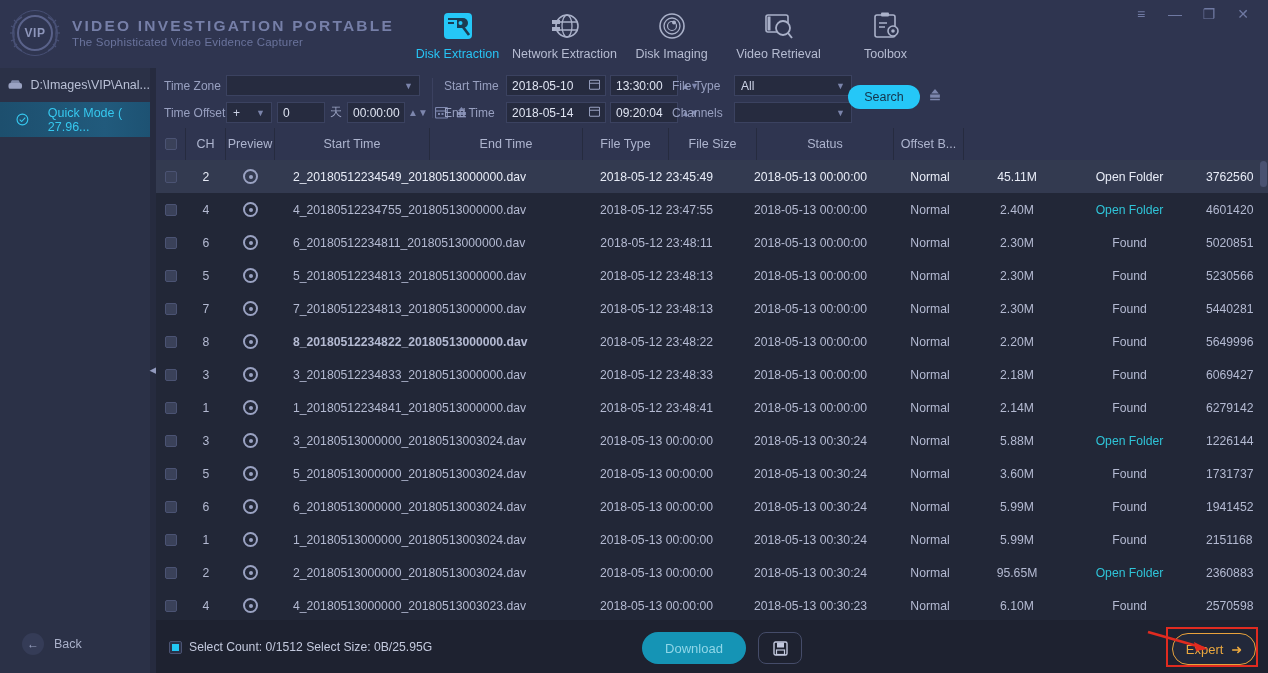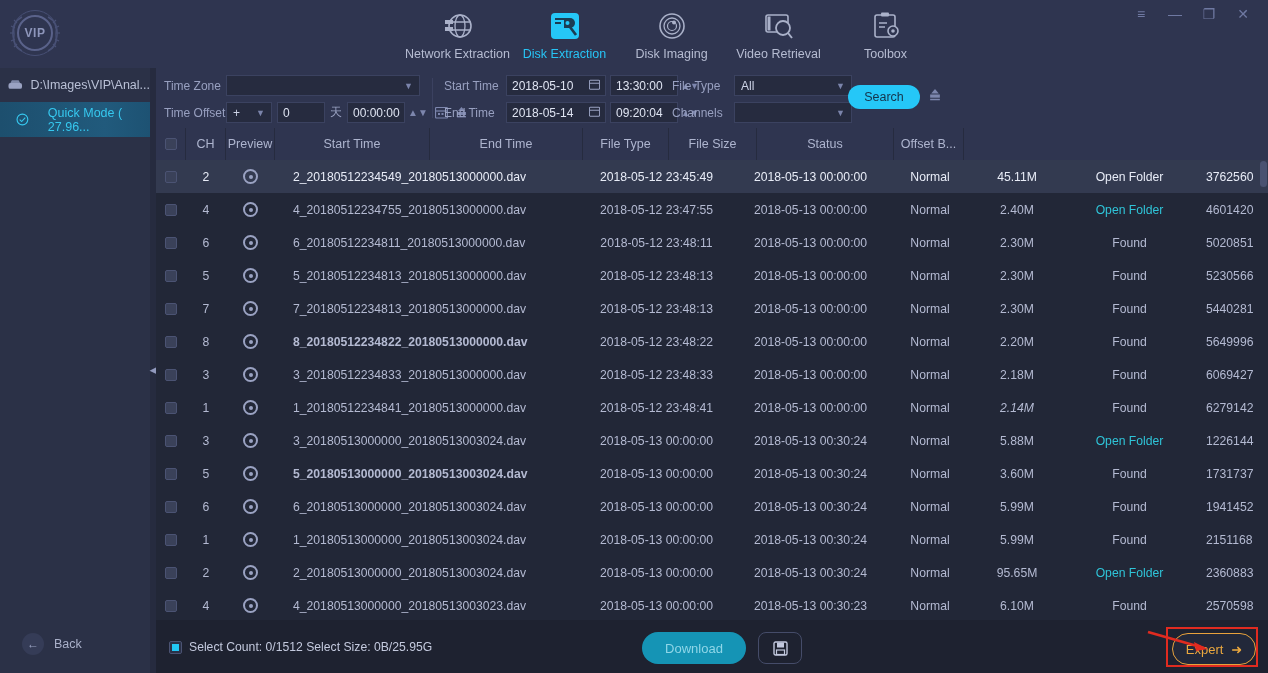--- a/index.html
+++ b/index.html
@@ -221,49 +221,53 @@
             <path d="M47 14 l4 -2"></path>
               <path d="M48 19 l4 0"></path>
               <path d="M47 25 l4 2"></path>
             <path d="M45 9 l3 -3"></path>
               <path d="M45 30 l3 3"></path>
           </g>
         </svg>
         <div class="logo-circle-outer"></div>
         <div class="logo-circle">VIP</div>
       </div>
+      <div class="logo-text">
+        <div class="logo-title">VIDEO INVESTIGATION PORTABLE</div>
+        <div class="logo-sub">The Sophisticated Video Evidence Capturer</div>
+      </div>
     </div>
 
     <div class="navtabs">
-
-      <div class="navtab">
-        <div class="tabicon">
-          <svg width="34" height="30" viewBox="0 0 34 30">
-            <circle cx="19" cy="15" r="11" fill="none" stroke="#aab1c9" stroke-width="1.6"></circle>
-            <ellipse cx="19" cy="15" rx="5" ry="11" fill="none" stroke="#aab1c9" stroke-width="1.3"></ellipse>
-            <path d="M8.5 11 h21 M8.5 19 h21" stroke="#aab1c9" stroke-width="1.3"></path>
-            <path d="M4 9 h8 v4 h-8 z" fill="#aab1c9"></path>
-            <path d="M4 16 h8 v4 h-8 z" fill="#aab1c9"></path>
-          </svg>
-        </div>
-        <div class="tablabel">Network Extraction</div>
-      </div>
 
       <div class="navtab active">
         <div class="tabicon">
           <svg width="34" height="30" viewBox="0 0 34 30">
             <rect x="3" y="2" width="28" height="26" rx="4" fill="#25c7f7"></rect>
             <rect x="7" y="7" width="9" height="2" fill="#1b3c52"></rect>
             <rect x="7" y="11" width="6" height="2" fill="#1b3c52"></rect>
             <path d="M16 7 h6 a5 5 0 0 1 0 10 h-6 z" fill="#1b3c52"></path>
             <circle cx="19.5" cy="12" r="2" fill="#25c7f7"></circle>
             <path d="M22 16 l6 8" stroke="#1b3c52" stroke-width="2.6" fill="none"></path>
           </svg>
         </div>
         <div class="tablabel">Disk Extraction</div>
+      </div>
+
+      <div class="navtab">
+        <div class="tabicon">
+          <svg width="34" height="30" viewBox="0 0 34 30">
+            <circle cx="19" cy="15" r="11" fill="none" stroke="#aab1c9" stroke-width="1.6"></circle>
+            <ellipse cx="19" cy="15" rx="5" ry="11" fill="none" stroke="#aab1c9" stroke-width="1.3"></ellipse>
+            <path d="M8.5 11 h21 M8.5 19 h21" stroke="#aab1c9" stroke-width="1.3"></path>
+            <path d="M4 9 h8 v4 h-8 z" fill="#aab1c9"></path>
+            <path d="M4 16 h8 v4 h-8 z" fill="#aab1c9"></path>
+          </svg>
+        </div>
+        <div class="tablabel">Network Extraction</div>
       </div>
 
       <div class="navtab">
         <div class="tabicon">
           <svg width="34" height="30" viewBox="0 0 34 30">
             <circle cx="17" cy="15" r="12" fill="none" stroke="#aab1c9" stroke-width="1.6"></circle>
             <circle cx="17" cy="15" r="8" fill="none" stroke="#aab1c9" stroke-width="1.3"></circle>
             <circle cx="17" cy="15" r="4.5" fill="none" stroke="#aab1c9" stroke-width="1.2"></circle>
             <circle cx="19" cy="11.5" r="2" fill="#aab1c9"></circle>
           </svg>
@@ -578,21 +582,21 @@
           <div class="td" style="width: 40px;">1</div>
           <div class="td" style="width: 49px;">
             <span class="playicon">
               <i></i>
             </span>
           </div>
           <div class="td" style="width: 304px; justify-content: flex-start; padding-left: 18px;">1_20180512234841_20180513000000.dav</div>
           <div class="td" style="width: 155px;">2018-05-12 23:48:41</div>
           <div class="td" style="width: 153px;">2018-05-13 00:00:00</div>
           <div class="td" style="width: 86px;">Normal</div>
-          <div class="td" style="width: 88px; font-style: italic;">2.14M</div>
+          <div class="td" style="width: 88px;">2.14M</div>
           <div class="td" style="width: 137px;">Found</div>
           <div class="td" style="width: 70px; justify-content: flex-start; padding-left: 8px;">6279142</div>
         </div>
         <div class="tr">
           <div class="td" style="width: 30px;">
             <span class="cbox"></span>
           </div>
           <div class="td" style="width: 40px;">3</div>
           <div class="td" style="width: 49px;">
             <span class="playicon">
@@ -610,21 +614,21 @@
         <div class="tr">
           <div class="td" style="width: 30px;">
             <span class="cbox"></span>
           </div>
           <div class="td" style="width: 40px;">5</div>
           <div class="td" style="width: 49px;">
             <span class="playicon">
               <i></i>
             </span>
           </div>
-          <div class="td" style="width: 304px; justify-content: flex-start; padding-left: 18px; font-weight: bold;">5_20180513000000_20180513003024.dav</div>
+          <div class="td" style="width: 304px; justify-content: flex-start; padding-left: 18px;">5_20180513000000_20180513003024.dav</div>
           <div class="td" style="width: 155px;">2018-05-13 00:00:00</div>
           <div class="td" style="width: 153px;">2018-05-13 00:30:24</div>
           <div class="td" style="width: 86px;">Normal</div>
           <div class="td" style="width: 88px;">3.60M</div>
           <div class="td" style="width: 137px;">Found</div>
           <div class="td" style="width: 70px; justify-content: flex-start; padding-left: 8px;">1731737</div>
         </div>
         <div class="tr">
           <div class="td" style="width: 30px;">
             <span class="cbox"></span>

